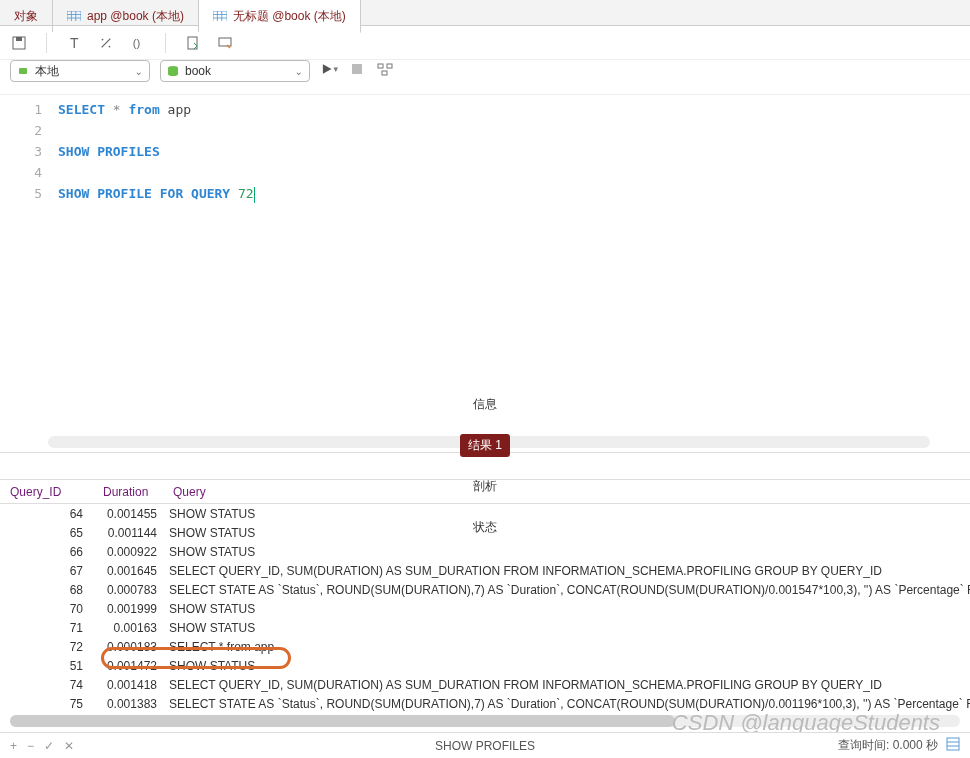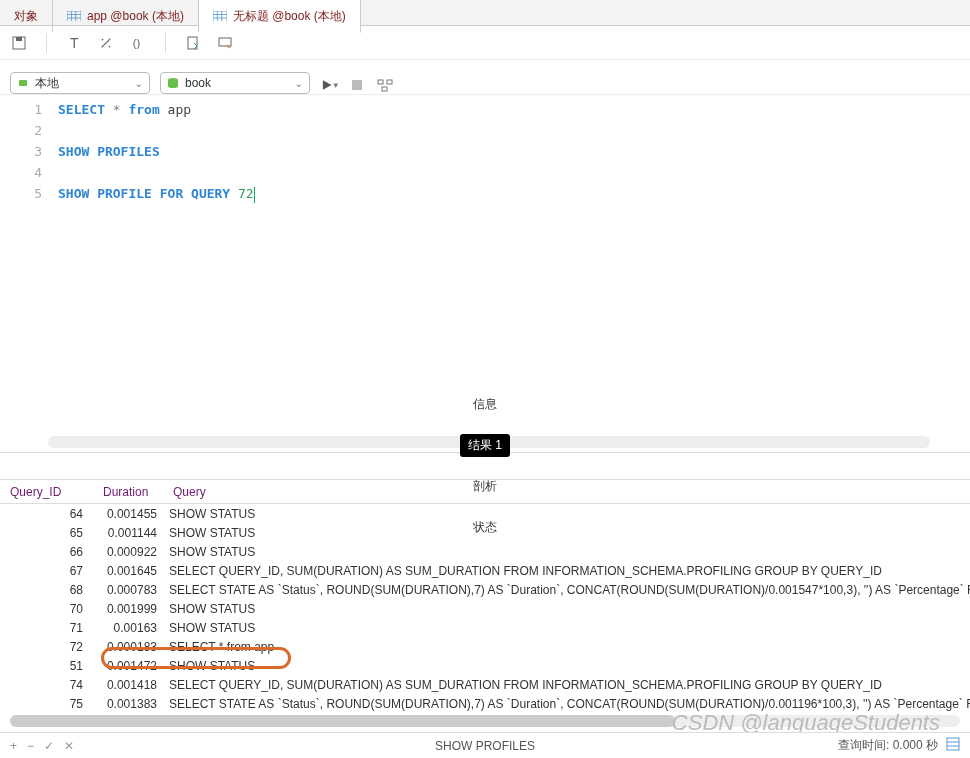--- a/index.html
+++ b/index.html
@@ -4,39 +4,39 @@
 <style>
 * { box-sizing: border-box; margin: 0; padding: 0; }
 body { font-family: -apple-system, "Helvetica Neue", Arial, sans-serif; font-size: 12px; color: #333; background: #fff; width: 970px; height: 758px; overflow: hidden; position: relative; }
 .tabs { display: flex; height: 26px; border-bottom: 1px solid #ccc; background: #f3f3f3; }
 .tab { display: flex; align-items: center; padding: 16px 14px; border-right: 1px solid #ccc; gap: 6px; font-size: 12px; color: #7f1d1d; }
 .tab.active { background: #fff; border-bottom: 1px solid #fff; margin-bottom: -1px; }
 .tab .tab-icon { width: 14px; height: 12px; display: inline-block; }
 .toolbar { display: flex; align-items: center; height: 34px; padding: 0 10px; gap: 14px; border-bottom: 1px solid #eee; }
 .tb-icon { width: 18px; height: 18px; display: flex; align-items: center; justify-content: center; color: #666; }
 .tb-sep { width: 1px; height: 20px; background: #ddd; margin: 0 4px; }
-.controls { display: flex; align-items: flex-end; height: 34px; padding: 0 10px; gap: 10px; }
+.controls { display: flex; align-items: flex-start; height: 34px; padding: 0 10px; gap: 10px; }
 .combo { display: flex; align-items: center; border: 1px solid #bbb; border-radius: 4px; height: 22px; padding: 0 6px; background: #fff; gap: 6px; }
 .combo-icon { width: 12px; height: 12px; }
 .combo-label { flex: 1; font-size: 12px; }
 .combo-arrow { color: #777; font-size: 10px; }
 .combo.small { width: 140px; }
 .combo.med { width: 150px; }
 .editor-wrap { display: flex; height: 340px; border-top: 1px solid #eee; }
 .gutter { width: 50px; background: #fff; text-align: right; color: #aaa; font-family: Menlo, Consolas, monospace; font-size: 13px; padding: 4px 8px 0 0; line-height: 21px; }
 .code { flex: 1; font-family: Menlo, Consolas, monospace; font-size: 13px; padding: 4px 0 0 8px; line-height: 21px; white-space: pre; position: relative; }
 .kw { color: #2f86d2; font-weight: bold; }
 .op { color: #888; }
 .id { color: #444; }
 .num { color: #2e9b5a; }
 .cursor { display: inline-block; width: 1px; height: 16px; background: #0aa96c; vertical-align: middle; }
 .hscroll { height: 12px; margin: 2px 40px 4px 48px; background: #eee; border-radius: 6px; }
 .tabset2 { display: flex; justify-content: center; gap: 18px; align-items: center; height: 28px; border-top: 1px solid #ddd; border-bottom: 1px solid #ddd; font-size: 12px; flex-direction: column; }
 .t2-item { padding: 3px 8px; color: #333; }
-.t2-item.active { background: #000000; color: #fff; border-radius: 3px; }
+.t2-item.active { background: #7f1d1d; color: #fff; border-radius: 3px; }
 .grid { overflow: hidden; }
 .grid-head, .grid-row { display: flex; font-size: 12px; }
 .grid-head { border-bottom: 1px solid #ddd; color: #701a75; height: 24px; align-items: center; }
 .grid-row { height: 19px; align-items: center; color: #333; }
 .col-id { width: 93px; text-align: right; padding-right: 10px; }
 .col-dur { width: 70px; text-align: right; padding-right: 6px; }
 .col-q { flex: 1; padding-left: 6px; white-space: nowrap; overflow: hidden; }
 .grid-head .col-id, .grid-head .col-dur, .grid-head .col-q { text-align: left; padding-left: 10px; padding-right: 0; }
 .highlight-ring { position: absolute; border: 3px solid #d96a2b; border-radius: 14px; pointer-events: none; }
 .footer { position: absolute; bottom: 0; left: 0; right: 0; height: 26px; border-top: 1px solid #ddd; display: flex; align-items: center; padding: 0 10px; font-size: 12px; color: #555; background: #fff; }

